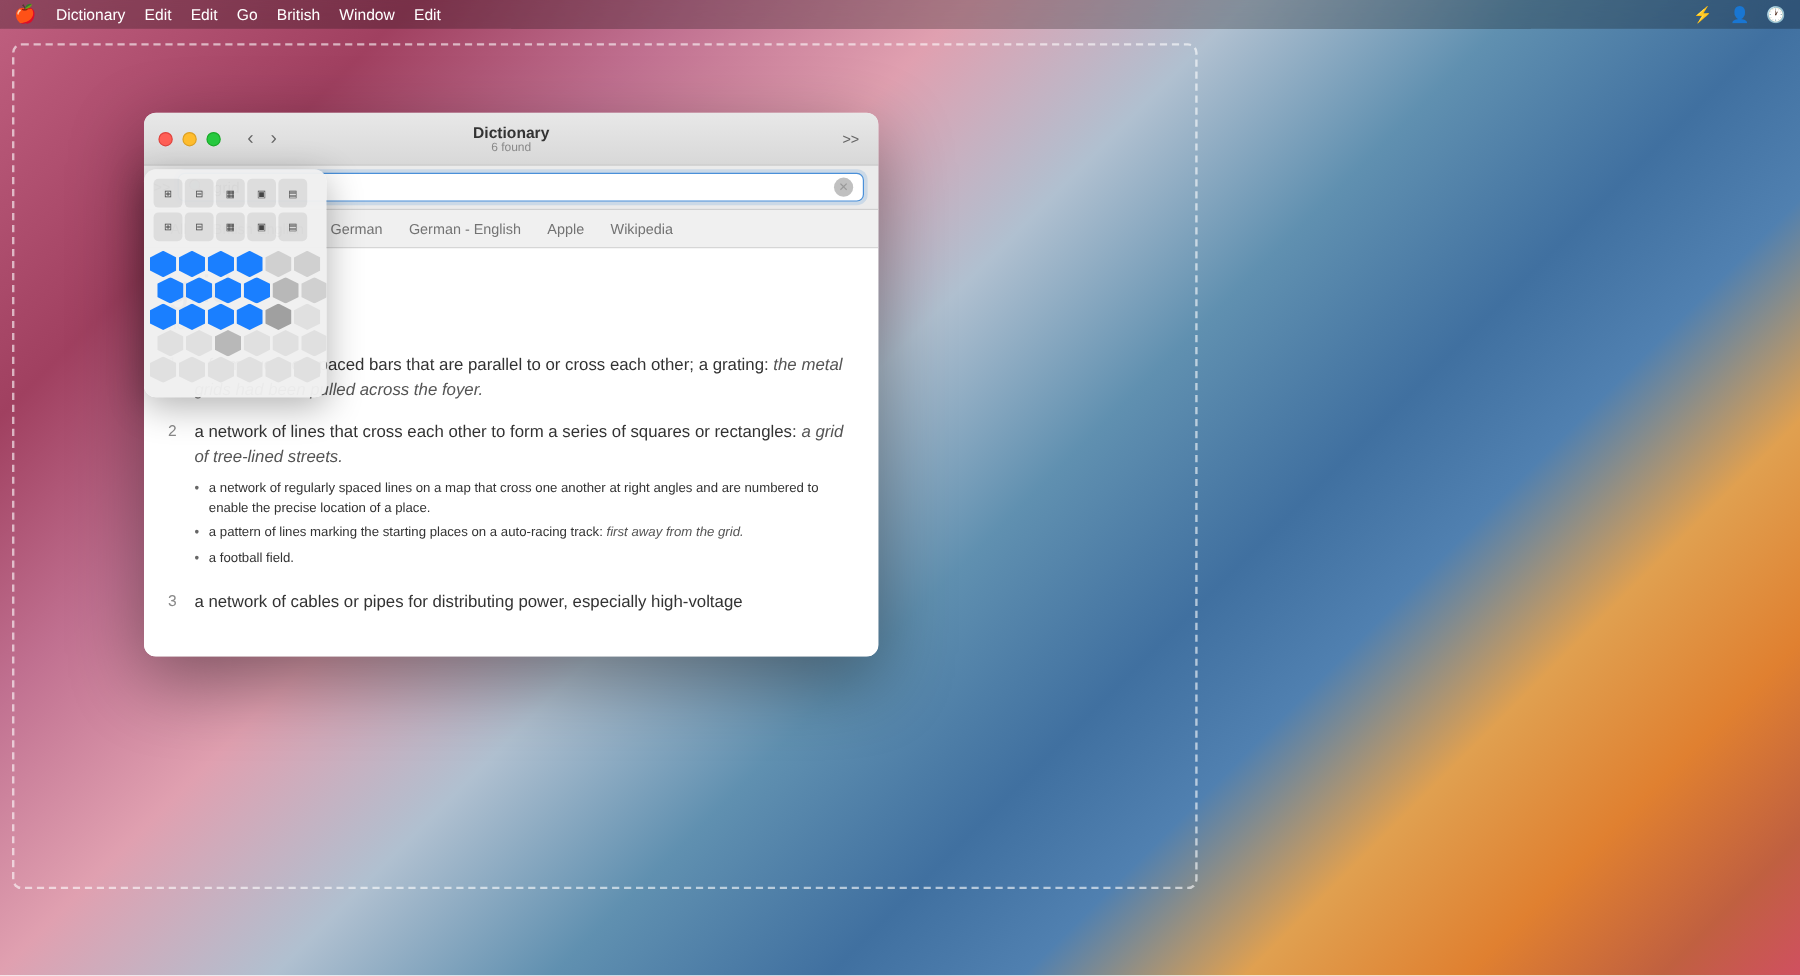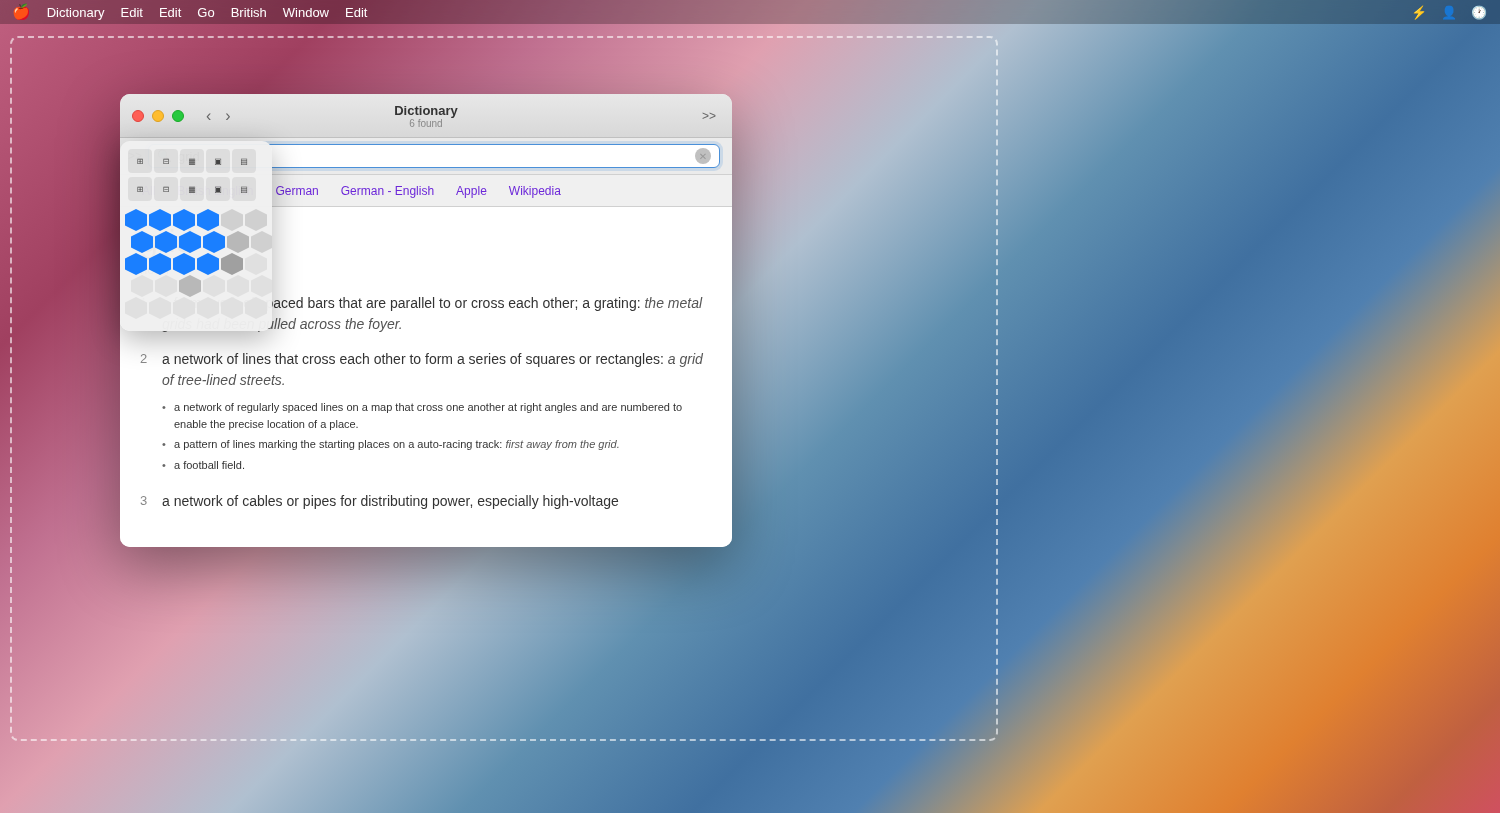--- a/index.html
+++ b/index.html
@@ -228,21 +228,21 @@
       display: flex;
       align-items: center;
       padding: 0 12px;
       gap: 2px;
       height: 32px;
     }
 
     .dict-tab {
       padding: 4px 10px;
       font-size: 12px;
-      color: #6d28d9;
+      color: #737373;
       cursor: pointer;
       border-radius: 4px;
       white-space: nowrap;
     }
 
     
     .dict-content {
       padding: 16px 20px;
       background: white;
       height: 340px;

